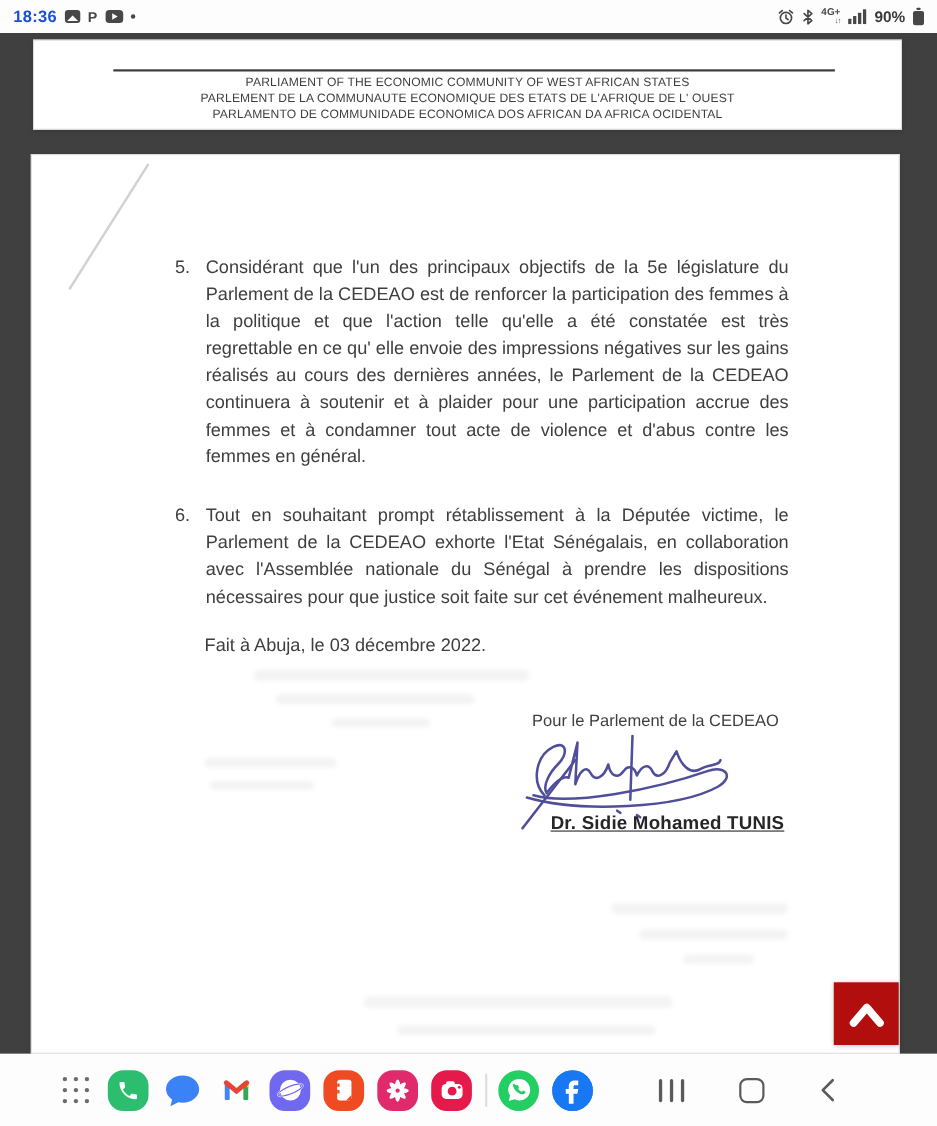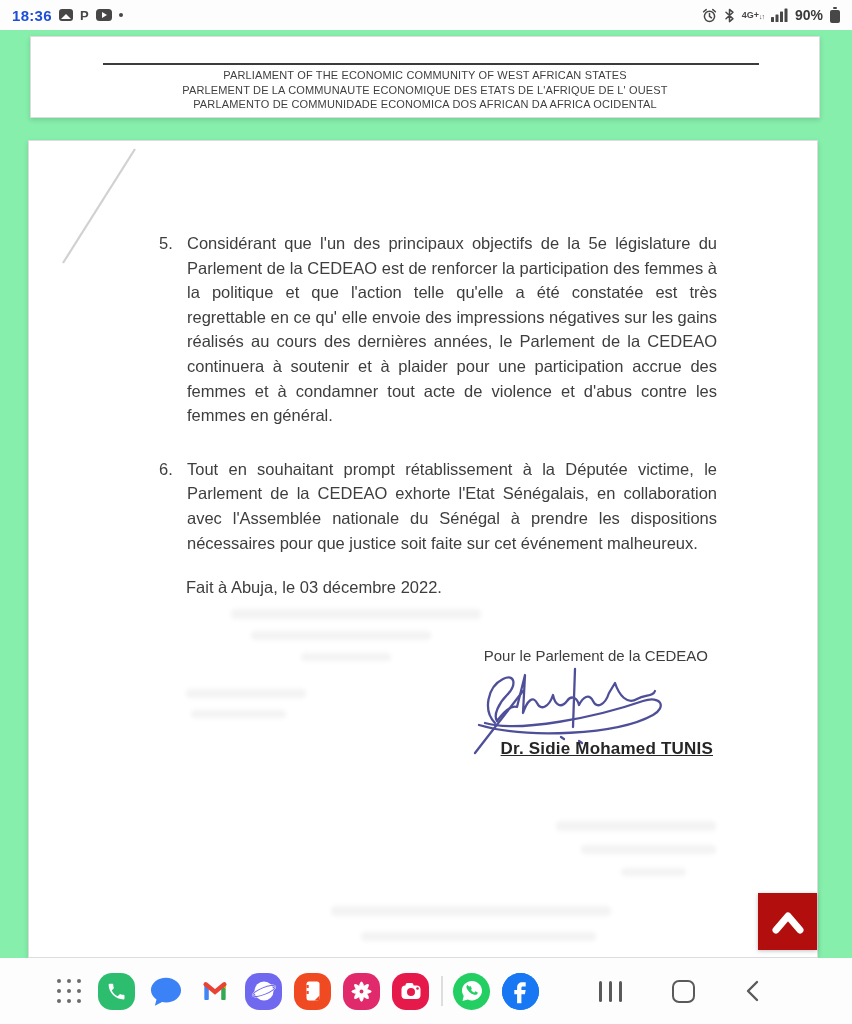--- a/index.html
+++ b/index.html
@@ -14,30 +14,30 @@
   .sb-time { font-size:15px; font-weight:bold; color:#1d4ed8; letter-spacing:.3px; }
   .sb-ico { display:flex; align-items:center; }
   .ico-gallery { width:14px; height:12px; background:#474747; border-radius:3px; position:relative; }
   .ico-gallery::after { content:""; position:absolute; left:2px; bottom:2px; border-left:5px solid transparent;
                border-right:5px solid transparent; border-bottom:5px solid #fdfdfd; }
   .ico-p { font-size:13px; font-weight:bold; color:#474747; }
   .ico-yt { width:16px; height:12px; background:#474747; border-radius:3.5px; position:relative; }
   .ico-yt::after { content:""; position:absolute; left:6px; top:3px; border-top:3px solid transparent;
                border-bottom:3px solid transparent; border-left:5px solid #fdfdfd; }
   .ico-dot { width:4px; height:4px; background:#474747; border-radius:50%; }
-  .sb-net { display:flex; flex-direction:row; align-items:flex-end; line-height:1; color:#474747; }
+  .sb-net { display:flex; flex-direction:column; align-items:flex-end; line-height:1; color:#474747; }
   .sb-net .g { font-size:9px; font-weight:bold; }
   .sb-net .a { font-size:7px; letter-spacing:-1px; }
   .sb-batt-pct { font-size:14px; font-weight:bold; color:#3a3a3a; }
   .battery { width:10px; height:16px; position:relative; }
   .battery .tip { position:absolute; top:0; left:3px; width:4px; height:2px; background:#474747; border-radius:1px; }
   .battery .bod { position:absolute; top:2.5px; left:0; width:10px; height:13.5px; background:#474747; border-radius:2px; }
 
   
-  .viewer { position:absolute; top:30px; left:0; width:852px; height:928px; background:#86efac; }
+  .viewer { position:absolute; top:30px; left:0; width:852px; height:928px; background:#404040; }
   .page { position:absolute; background:#fff; border:1px solid #dcdcdc; box-shadow:0 2px 5px rgba(0,0,0,.14); }
   .page1 { left:30px; top:6px; width:790px; height:82px; }
   .p1-rule { position:absolute; left:72px; top:26px; width:656px; height:2px; background:#3c3c3c; }
   .p1-text { position:absolute; left:0; top:31px; width:100%; text-align:center; color:#3f3f3f;
              font-size:11px; line-height:14.5px; letter-spacing:.15px; }
   .page2 { left:28px; top:110px; width:790px; height:818px; }
 
   .crease { position:absolute; left:0; top:0; pointer-events:none; }
 
   .doc-body { position:absolute; left:130px; top:90px; width:558px; color:#3e3e3e;

